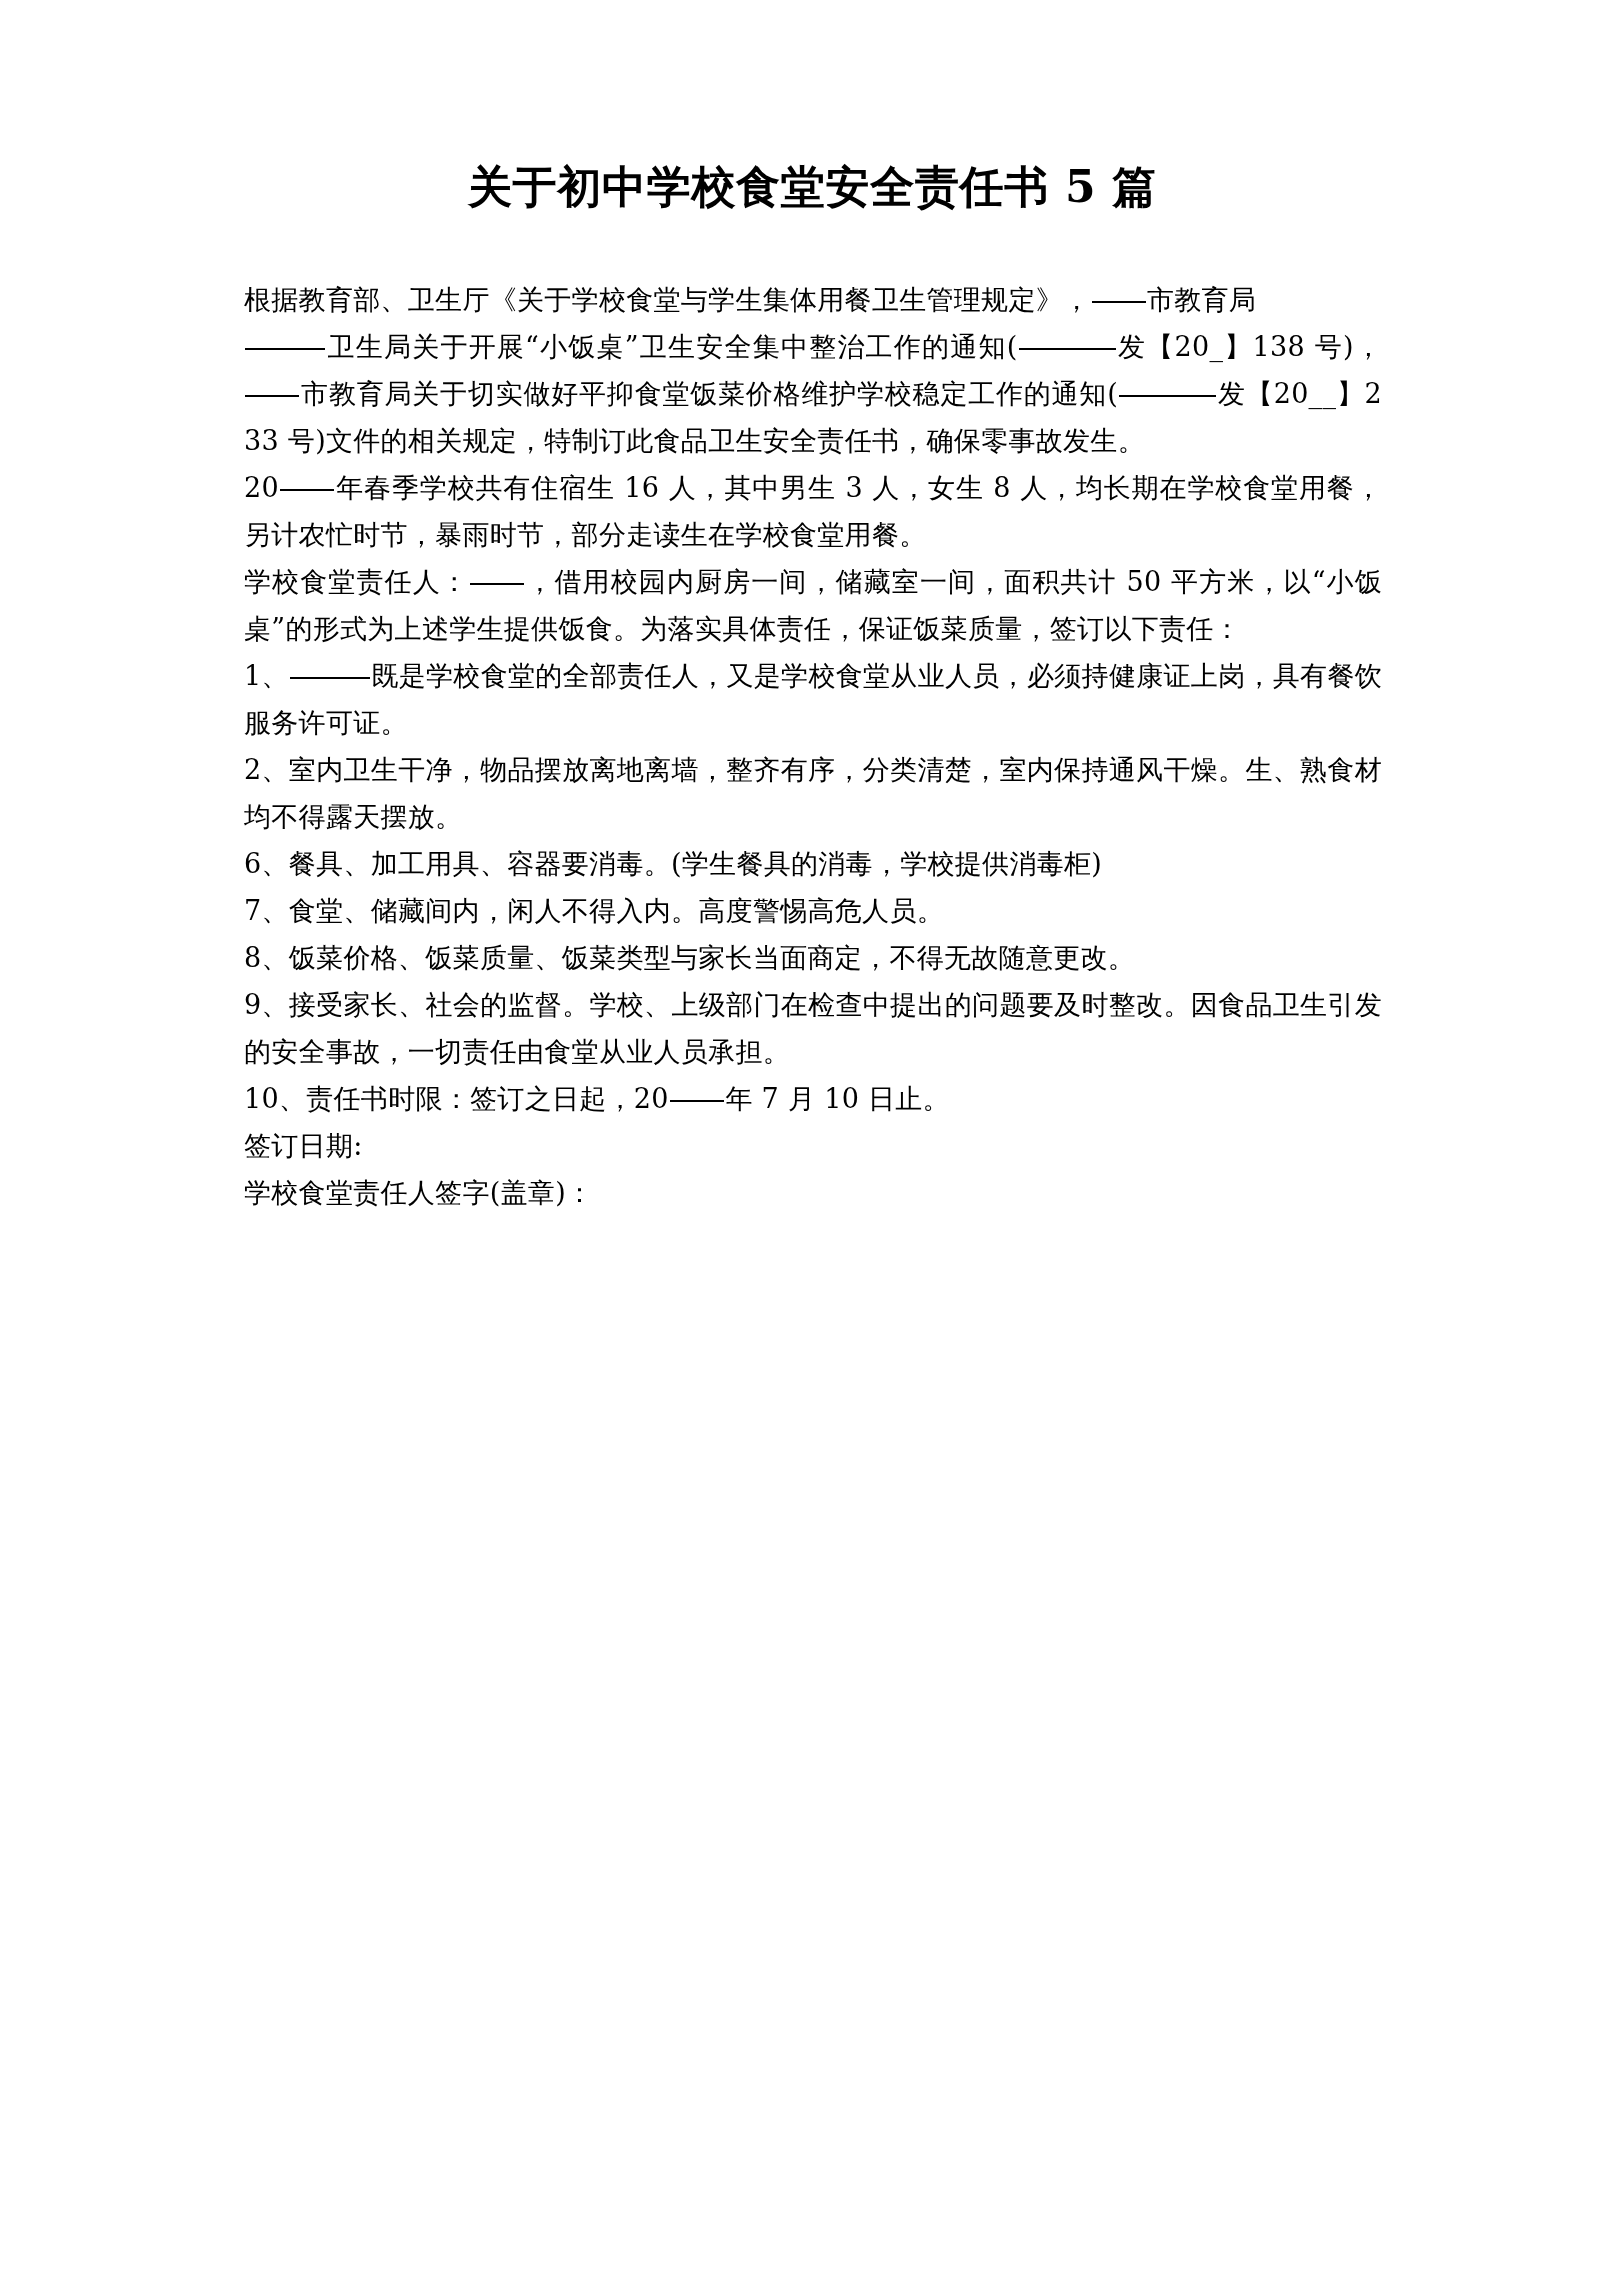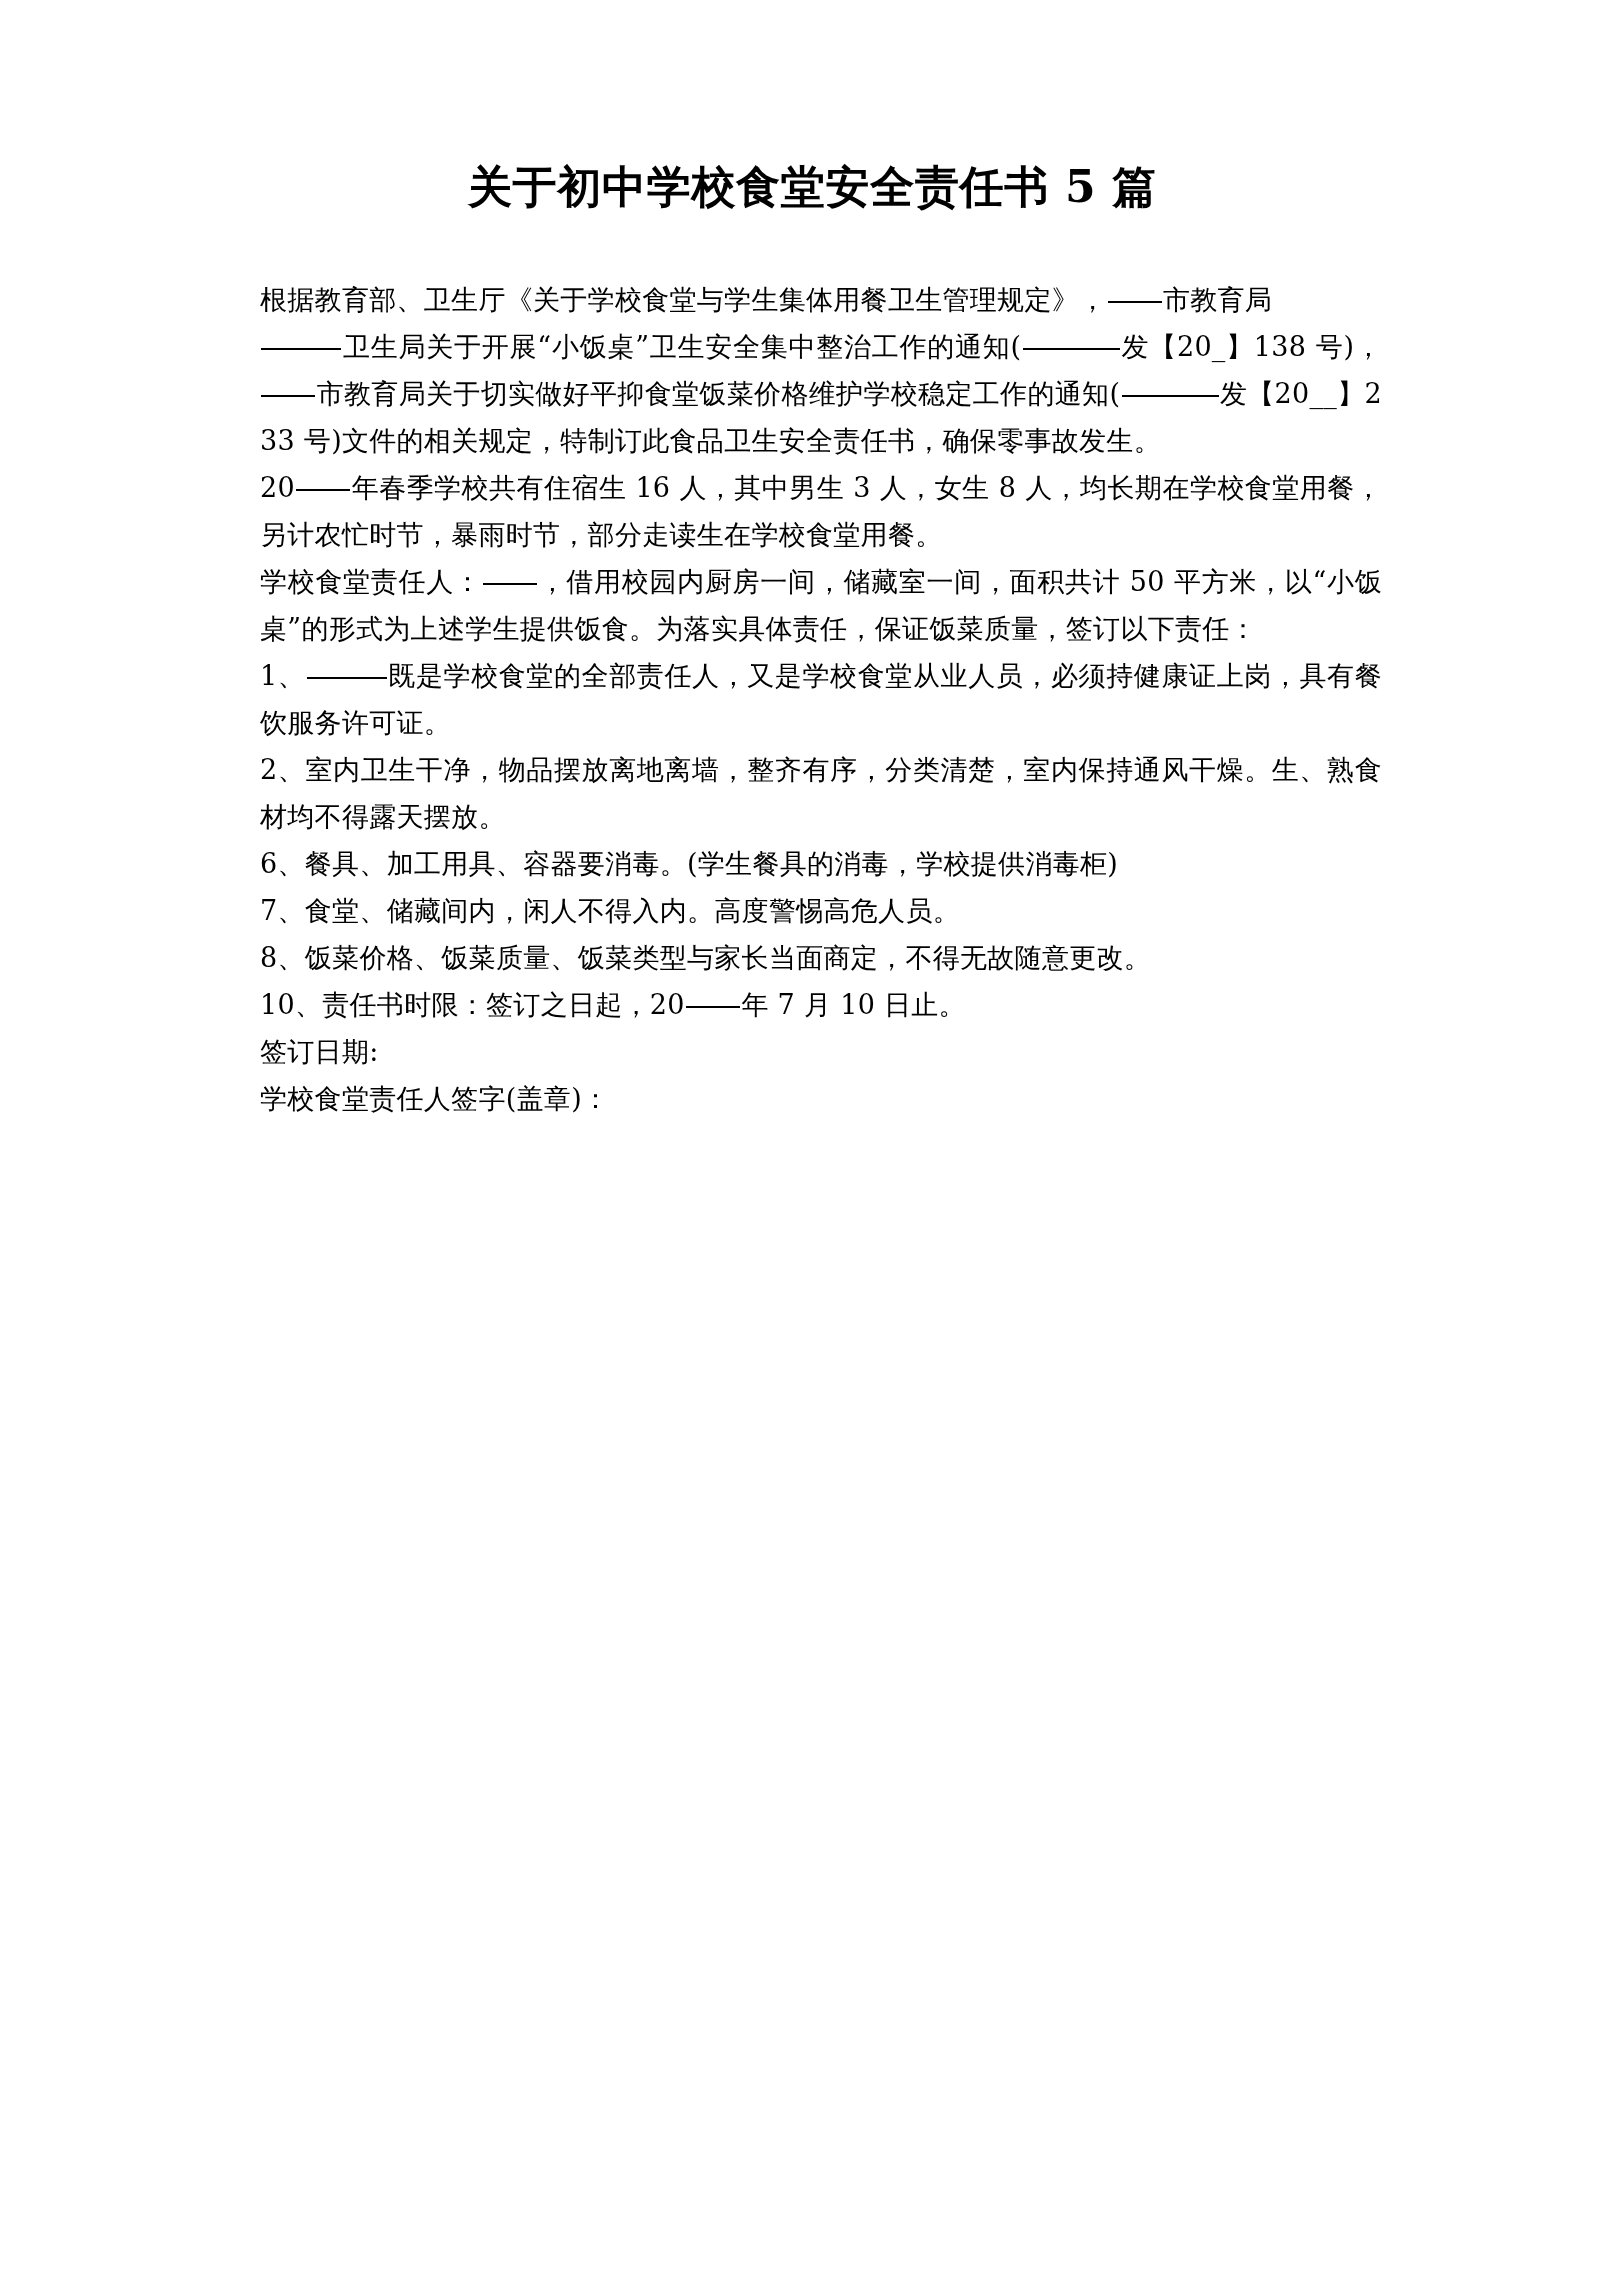--- a/index.html
+++ b/index.html
@@ -43,21 +43,21 @@
   .title-wrap {
     padding-top: 162px;
     padding-bottom: 0;
   }
   .body-block {
     margin-top: 63px;
   }
   p.para {
     font-size: 27px;
     line-height: 47px;
-    margin: 0 0 0 17px;
+    margin: 0 0 0 1px;
     padding: 0;
     text-align: justify;
     text-justify: inter-character;
     letter-spacing: 0.3px;
     word-break: break-all;
   }
   p.para + p.para {
     margin-top: 0px;
   }
   .blank {
@@ -84,20 +84,21 @@
     <div class="body-block" id="body-block">
         <p class="para"><span>根据教育部、卫生厅《关于学校食堂与学生集体用餐卫生管理规定》，</span><span class="blank b-md">&nbsp;</span><span>市教育局</span></p>
         <p class="para"><span class="blank b-lg">&nbsp;</span><span>卫生局关于开展“小饭桌”卫生安全集中整治工作的通知(</span><span class="blank b-xl">&nbsp;</span><span>发【20_】138 号)，</span><span class="blank b-md">&nbsp;</span><span>市教育局关于切实做好平抑食堂饭菜价格维护学校稳定工作的通知(</span><span class="blank b-xl">&nbsp;</span><span>发【20__】233 号)文件的相关规定，特制订此食品卫生安全责任书，确保零事故发生。</span></p>
         <p class="para"><span>20</span><span class="blank b-md">&nbsp;</span><span>年春季学校共有住宿生 16 人，其中男生 3 人，女生 8 人，均长期在学校食堂用餐，另计农忙时节，暴雨时节，部分走读生在学校食堂用餐。</span></p>
         <p class="para"><span>学校食堂责任人：</span><span class="blank b-md">&nbsp;</span><span>，借用校园内厨房一间，储藏室一间，面积共计 50 平方米，以“小饭桌”的形式为上述学生提供饭食。为落实具体责任，保证饭菜质量，签订以下责任：</span></p>
         <p class="para"><span>1、</span><span class="blank b-lg">&nbsp;</span><span>既是学校食堂的全部责任人，又是学校食堂从业人员，必须持健康证上岗，具有餐饮服务许可证。</span></p>
         <p class="para"><span>2、室内卫生干净，物品摆放离地离墙，整齐有序，分类清楚，室内保持通风干燥。生、熟食材均不得露天摆放。</span></p>
         <p class="para"><span>6、餐具、加工用具、容器要消毒。(学生餐具的消毒，学校提供消毒柜)</span></p>
         <p class="para"><span>7、食堂、储藏间内，闲人不得入内。高度警惕高危人员。</span></p>
         <p class="para"><span>8、饭菜价格、饭菜质量、饭菜类型与家长当面商定，不得无故随意更改。</span></p>
+        <p class="para"><span>9、接受家长、社会的监督。学校、上级部门在检查中提出的问题要及时整改。因食品卫生引发的安全事故，一切责任由食堂从业人员承担。</span></p>
         <p class="para"><span>10、责任书时限：签订之日起，20</span><span class="blank b-md">&nbsp;</span><span>年 7 月 10 日止。</span></p>
         <p class="para"><span>签订日期:</span></p>
         <p class="para"><span>学校食堂责任人签字(盖章)：</span></p>
       </div>
 
   </div>
 </div>
 
 
 </body></html>

